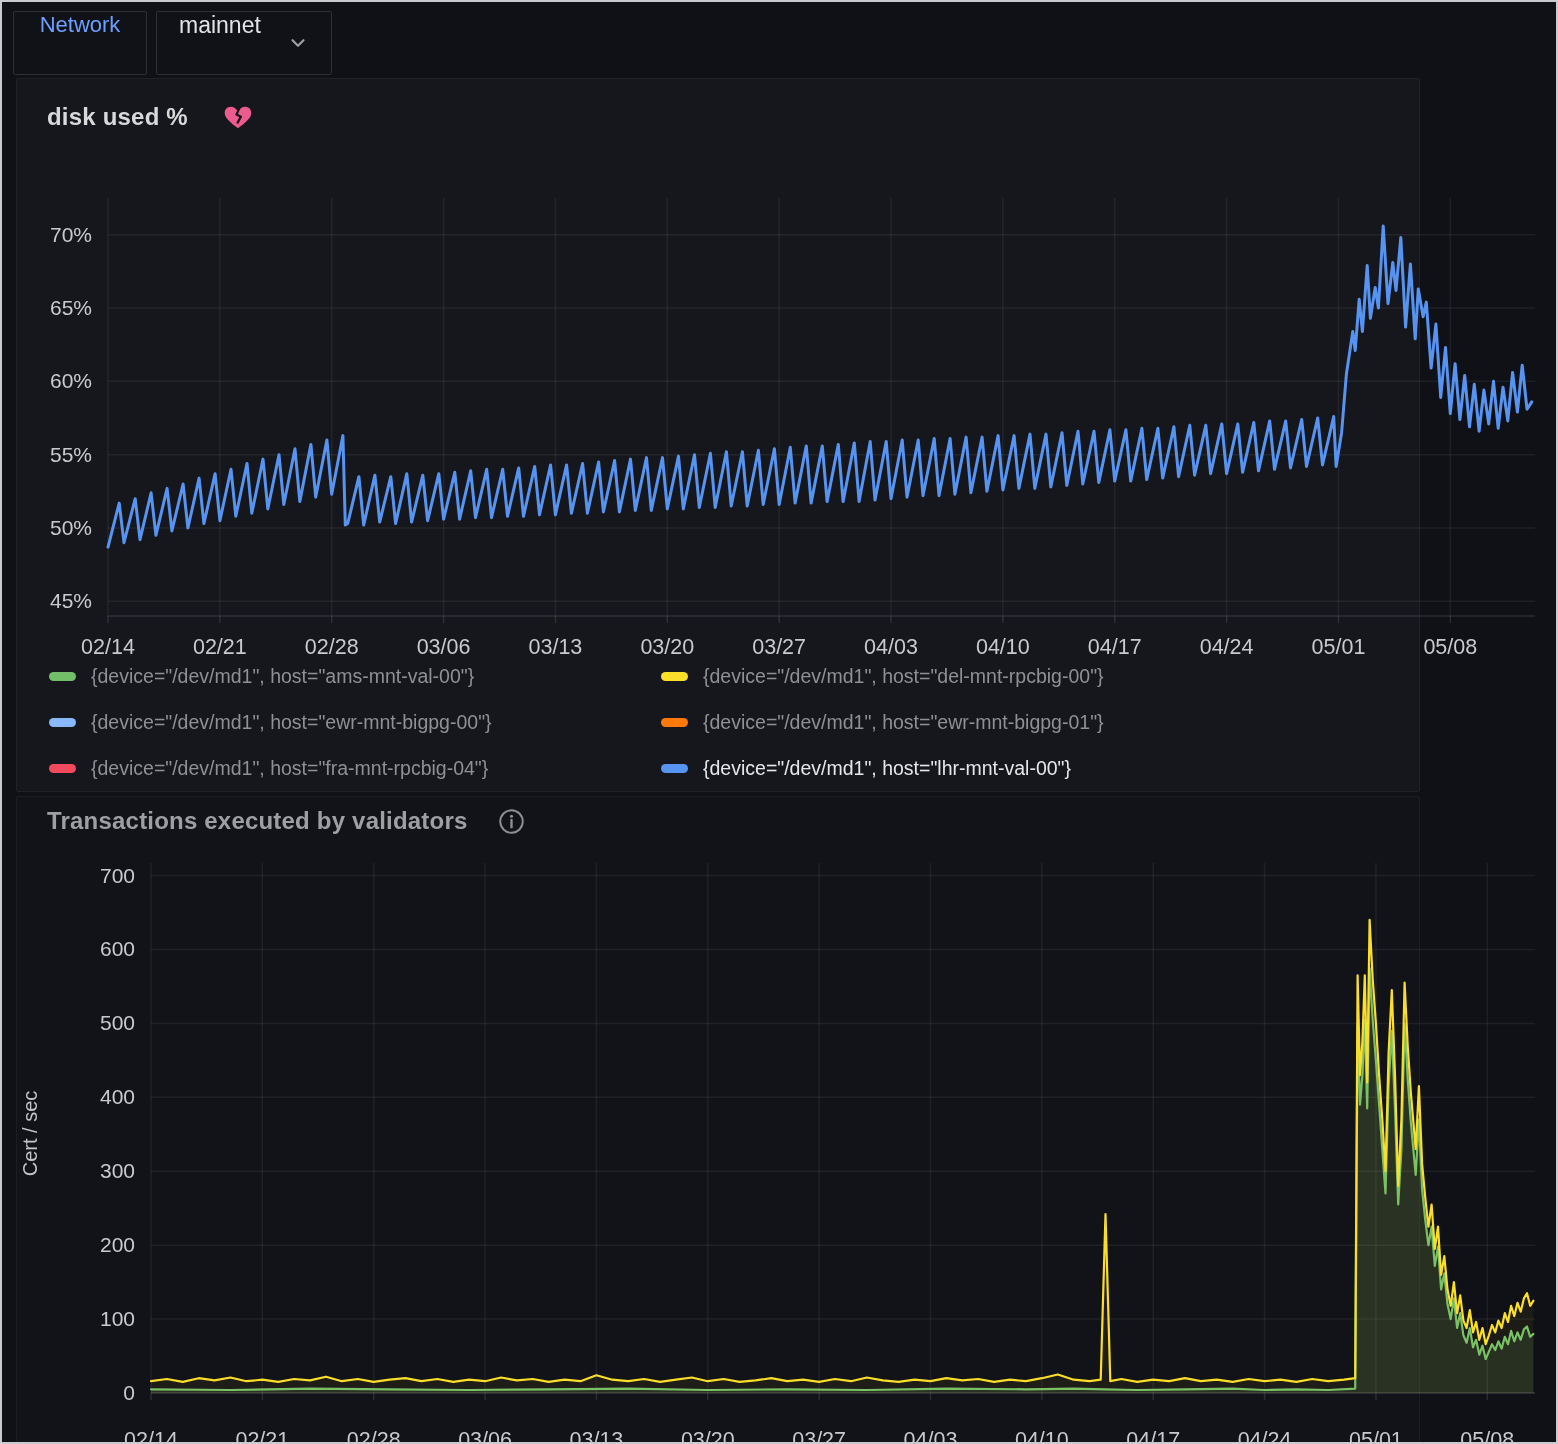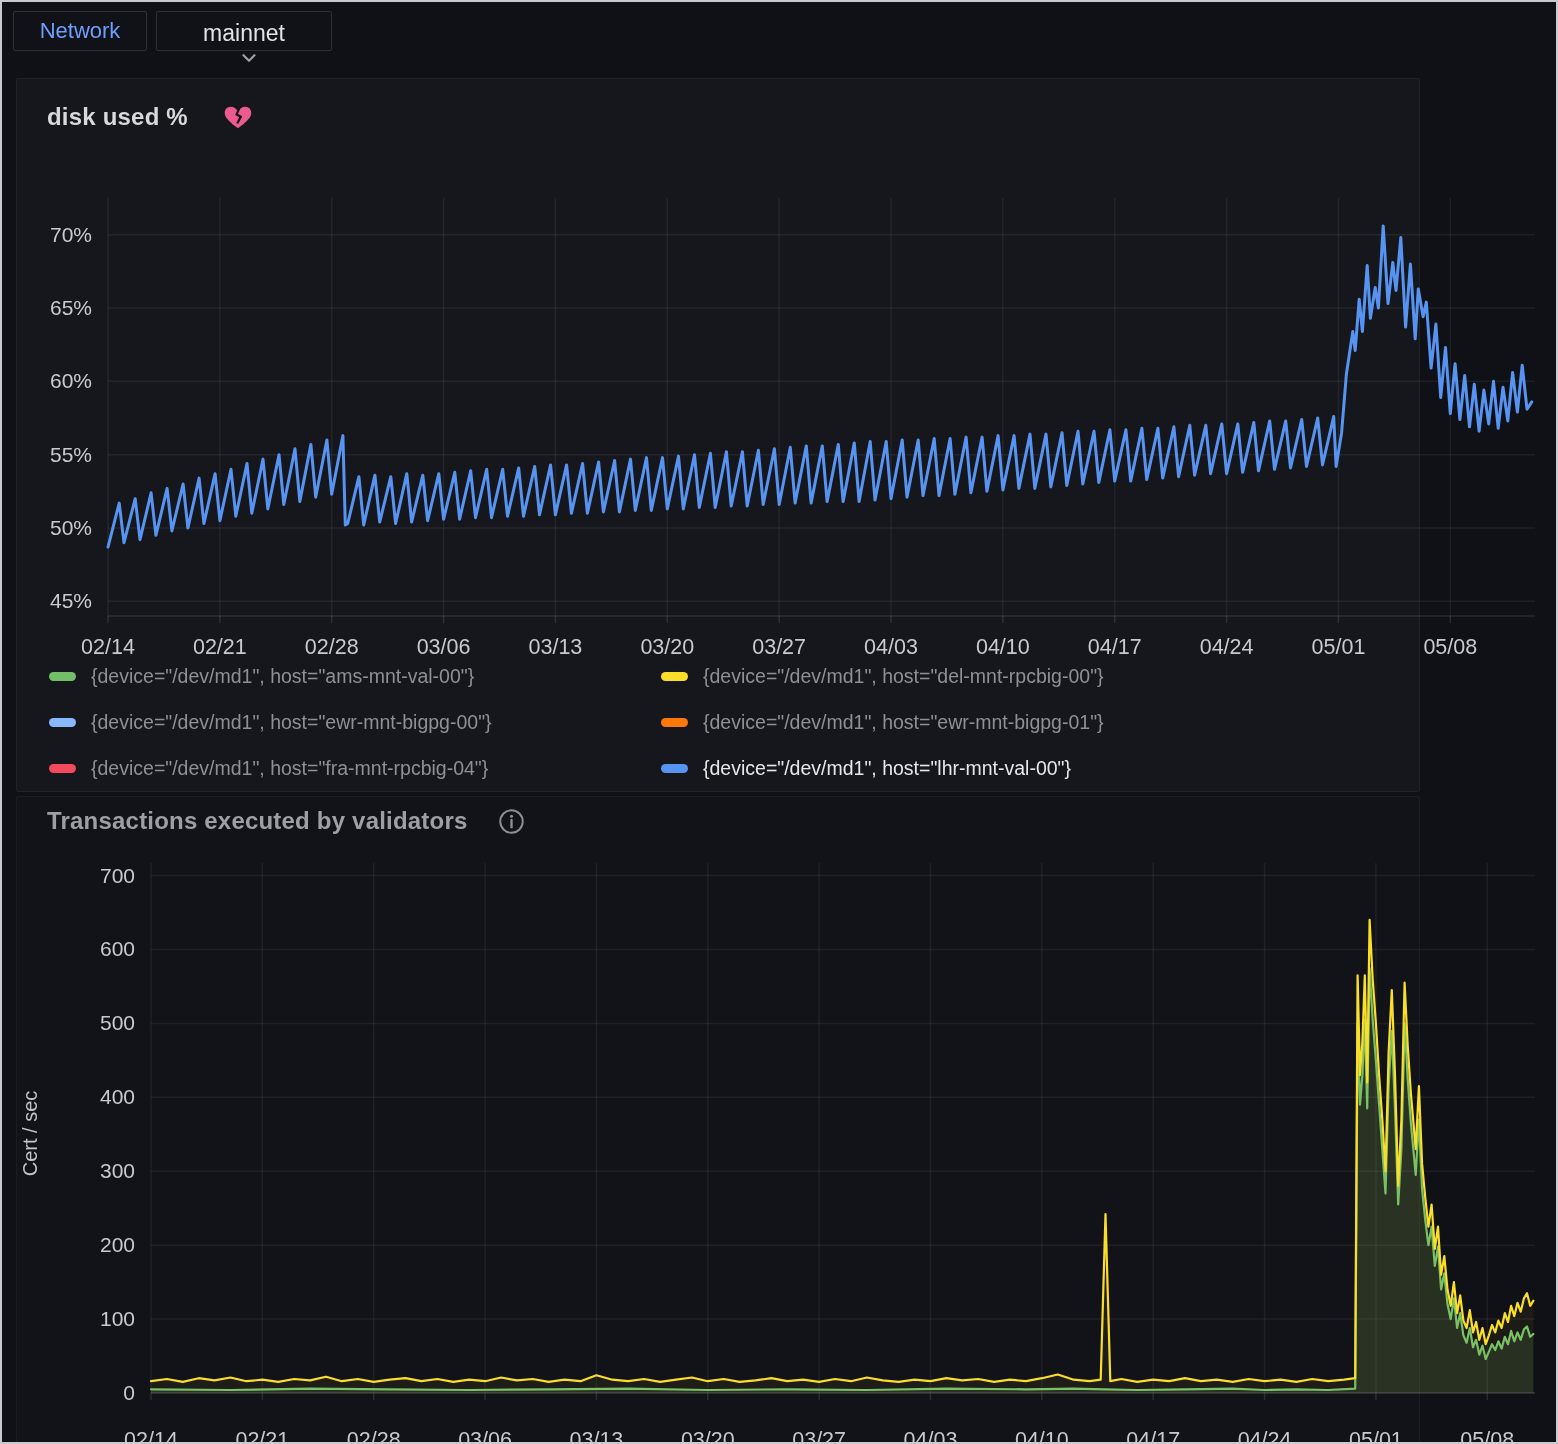--- a/index.html
+++ b/index.html
@@ -8,27 +8,27 @@
     position:relative;
     background:#101116;
     border:2px solid #c8cad0;
     font-family:"Liberation Sans", sans-serif;
     overflow:hidden;
     color:#d8d9da;
   }
   
   .topbar { position:absolute; left:0; top:0; width:100%; height:74px; }
   .var-box {
-    position:absolute; top:9px; height:40px;
+    position:absolute; top:9px; height:64px;
     border:1px solid #2e3036; border-radius:2px;
-    display:flex; align-items:center; background:#111217;
+    display:flex; background:#111217;
   }
   .var-label-box { left:11px; width:134px; justify-content:center; }
   .var-label { color:#6e9fff; font-size:22px; font-weight:500; }
-  .var-value-box { left:154px; width:176px; padding:8px 22px; justify-content:space-between;flex-direction:column; }
+  .var-value-box { left:154px; width:176px; padding:0 22px; justify-content:space-between; }
   .var-value { color:#e2e3e5; font-size:23px; font-weight:500; }
   .chevron { display:flex; align-items:center; margin-left:10px; }
   
   .panel {
     position:absolute; left:14px; width:1404px;
     border:1px solid #202226; border-radius:2px;
   }
   .panel1 { top:76px; height:714px; background:#16171c; }
   .panel2 { top:794px; height:648px; background:#121318; border-color:#1b1d21; }
   .title-row { position:absolute; left:30px; top:24px; display:flex; align-items:center; }

